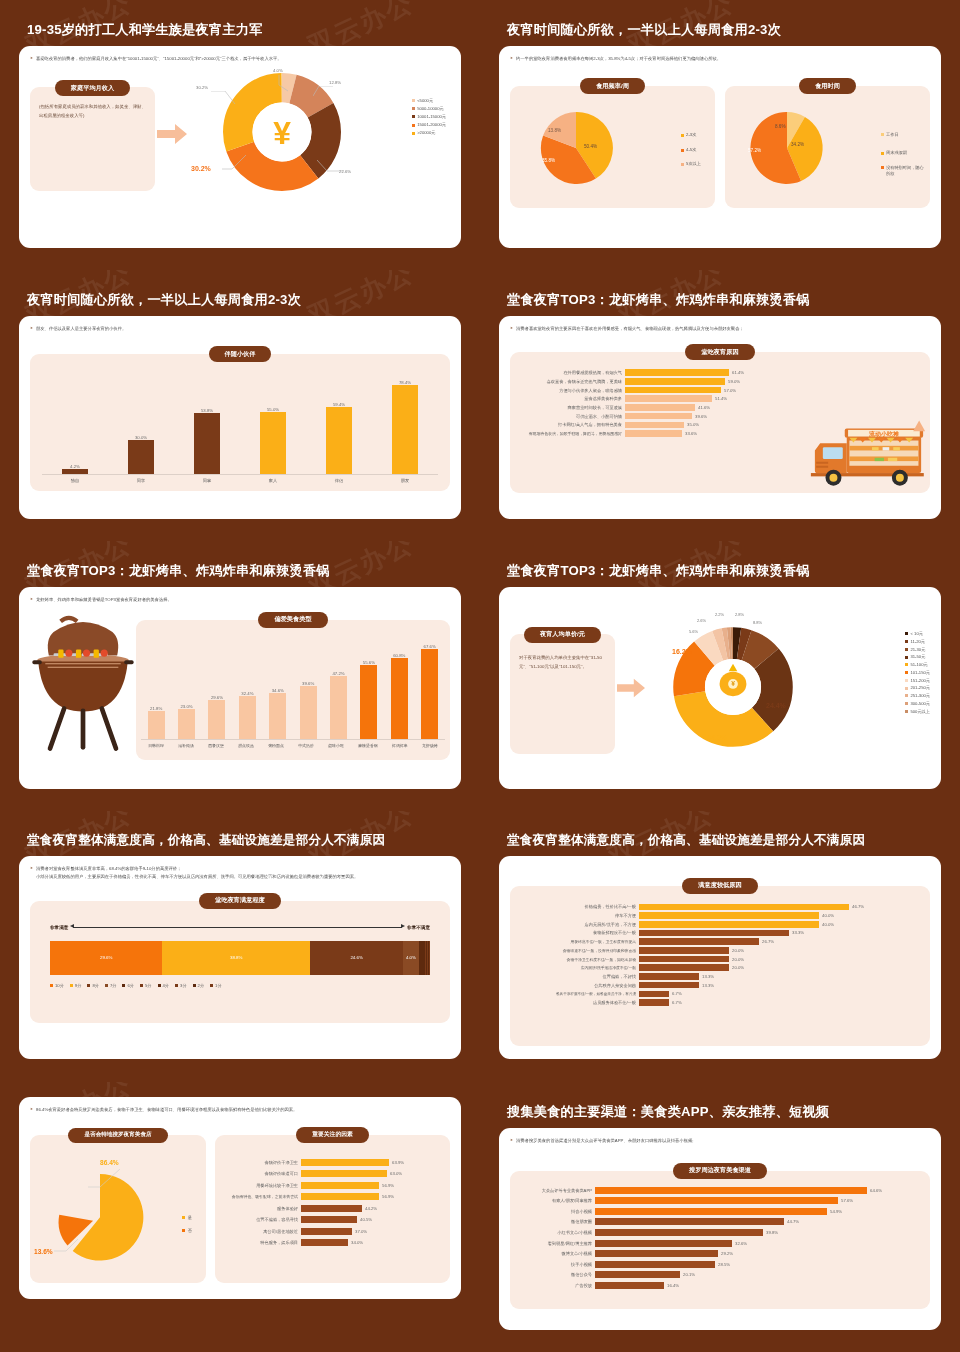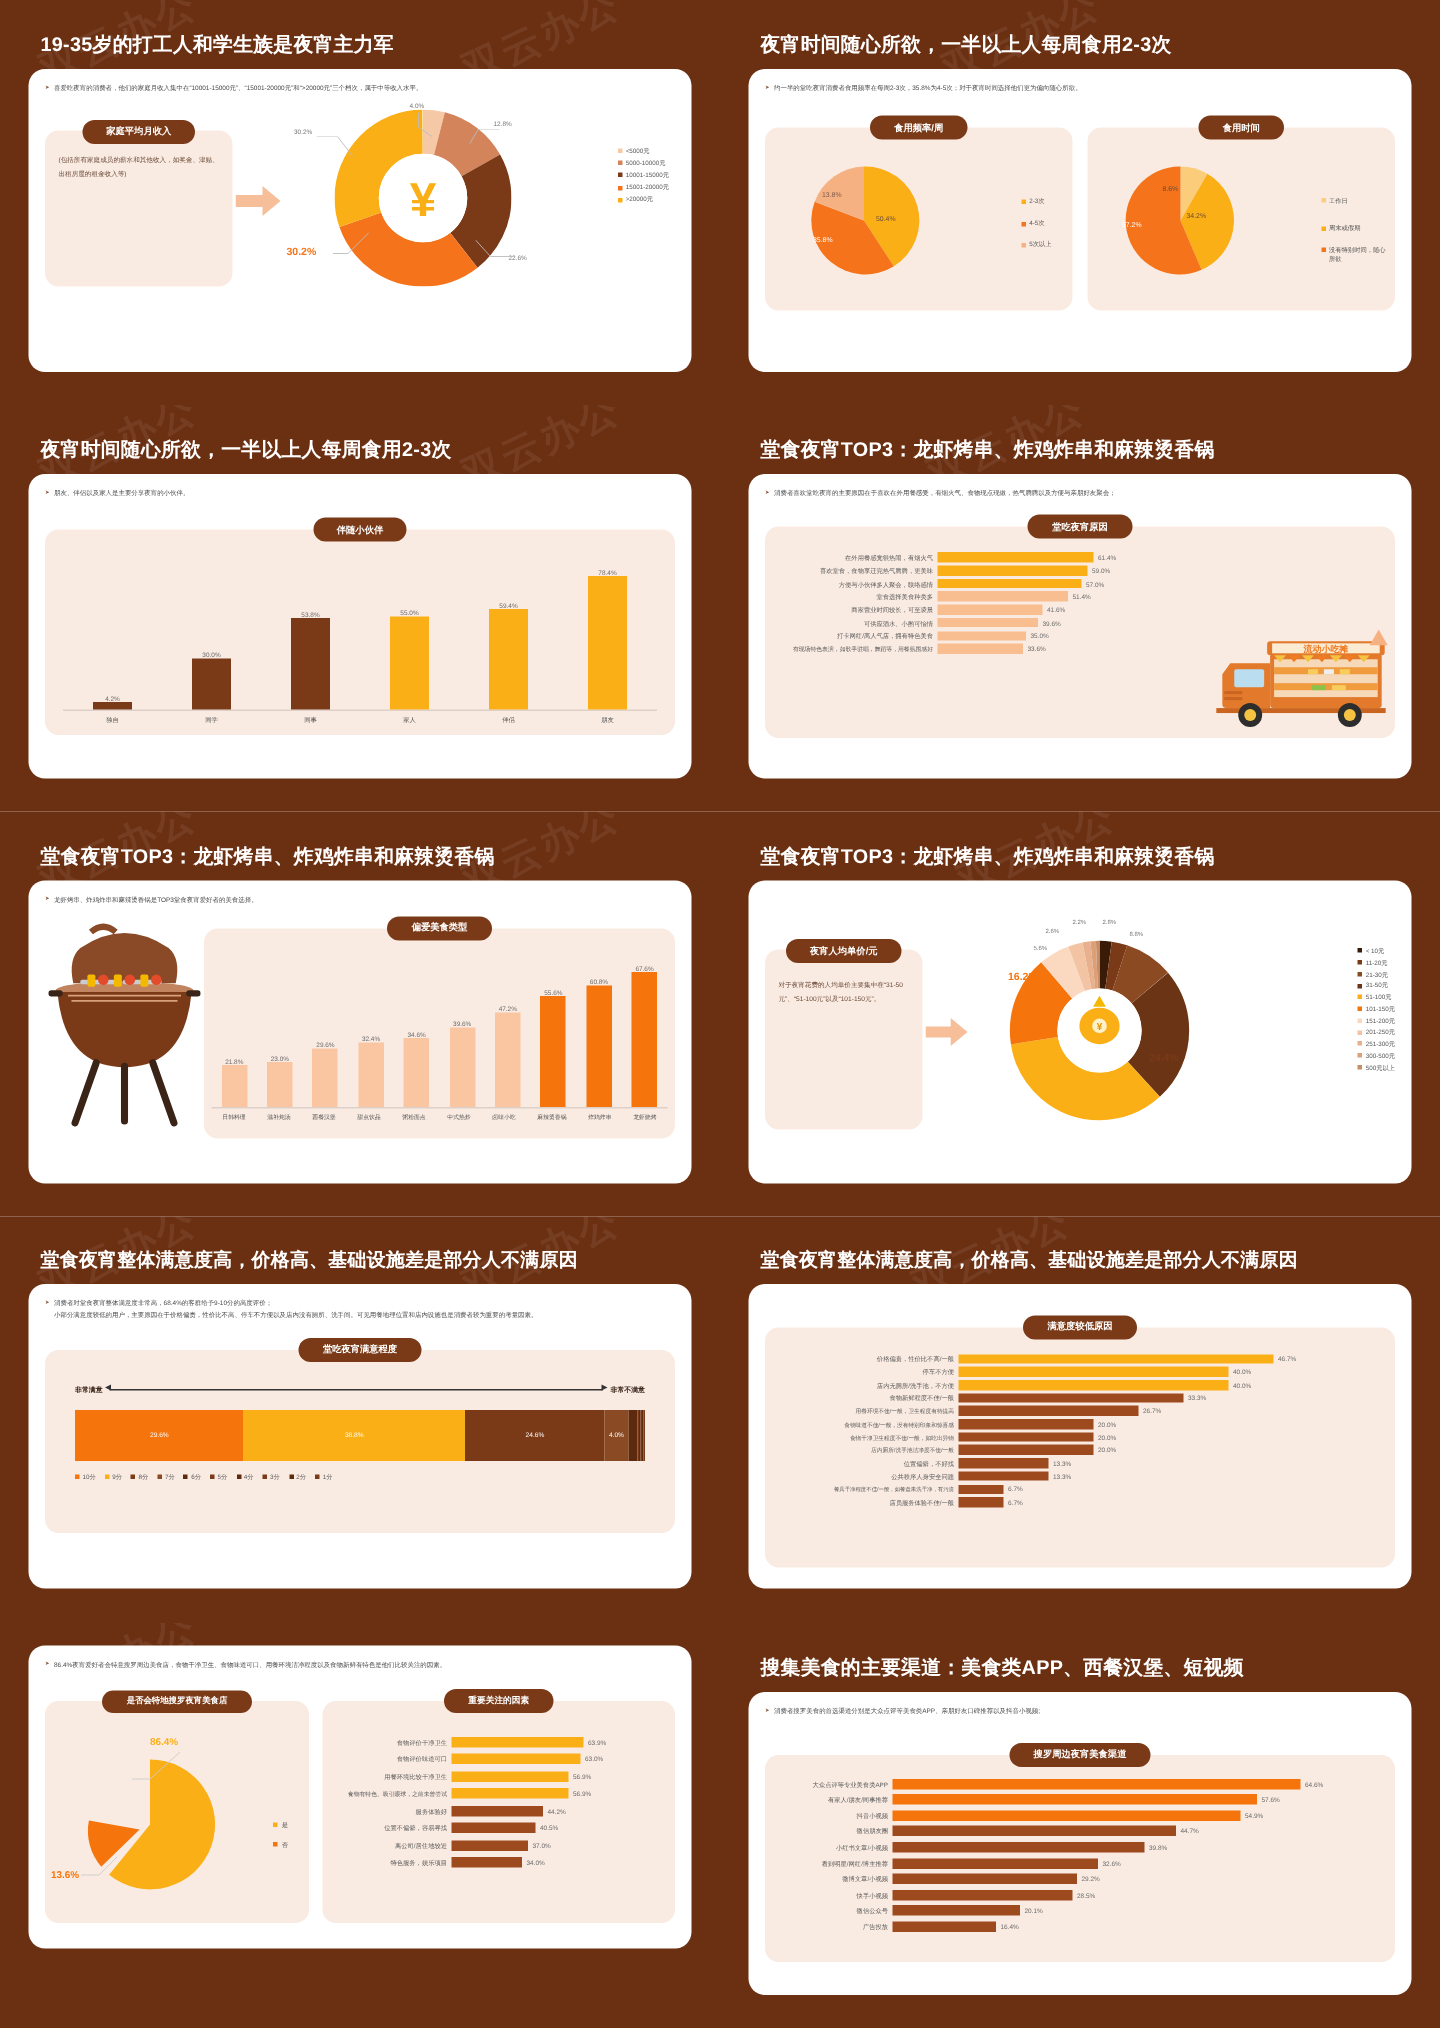--- a/index.html
+++ b/index.html
@@ -769,21 +769,21 @@
           </div>
         </div>
       </div>
     </div>
    </div>
   </div>
 
   <div class="slide">
    <div class="slide-inner">
     <div class="wm wm3" style="left:360px;top:40px;">双云办公</div>
-    <div class="s-title">搜集美食的主要渠道：美食类APP、西餐汉堡、短视频</div>
+    <div class="s-title">搜集美食的主要渠道：美食类APP、亲友推荐、短视频</div>
     <div class="card">
       <div class="bullet">
             <span>消费者搜罗美食的首选渠道分别是大众点评等美食类APP、亲朋好友口碑推荐以及抖音小视频;</span>
           </div>
       <div class="pill-wrap" style="margin-top:14px;"><span class="pill">搜罗周边夜宵美食渠道</span></div>
       <div class="panel" style="height:138px; padding:16px 6px 6px 6px;">
         <div>
           <div class="hrow" style="margin-bottom:3.6px;">
                 <span class="hlabel" style="width:76px;">大众点评等专业美食类APP</span>
                 <div class="hbar" style="height:7px;width:272px; background:#F5740B"></div>

